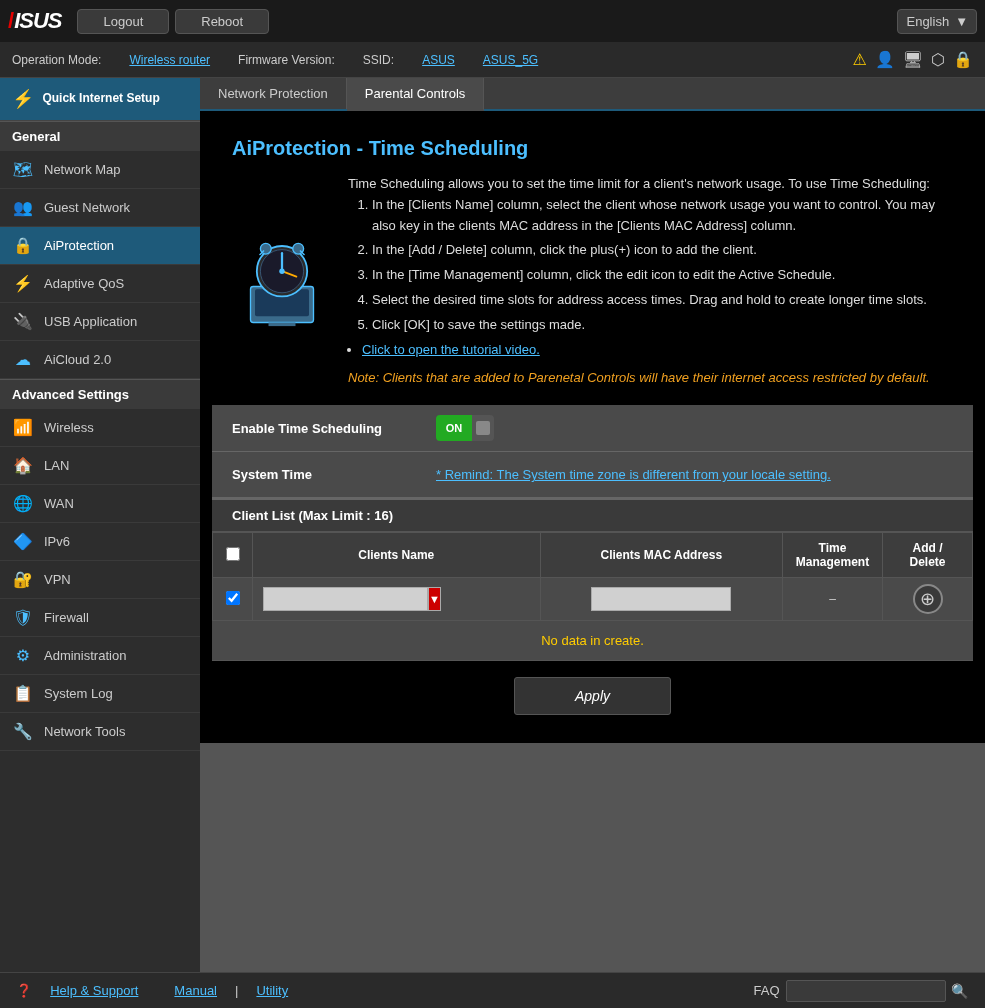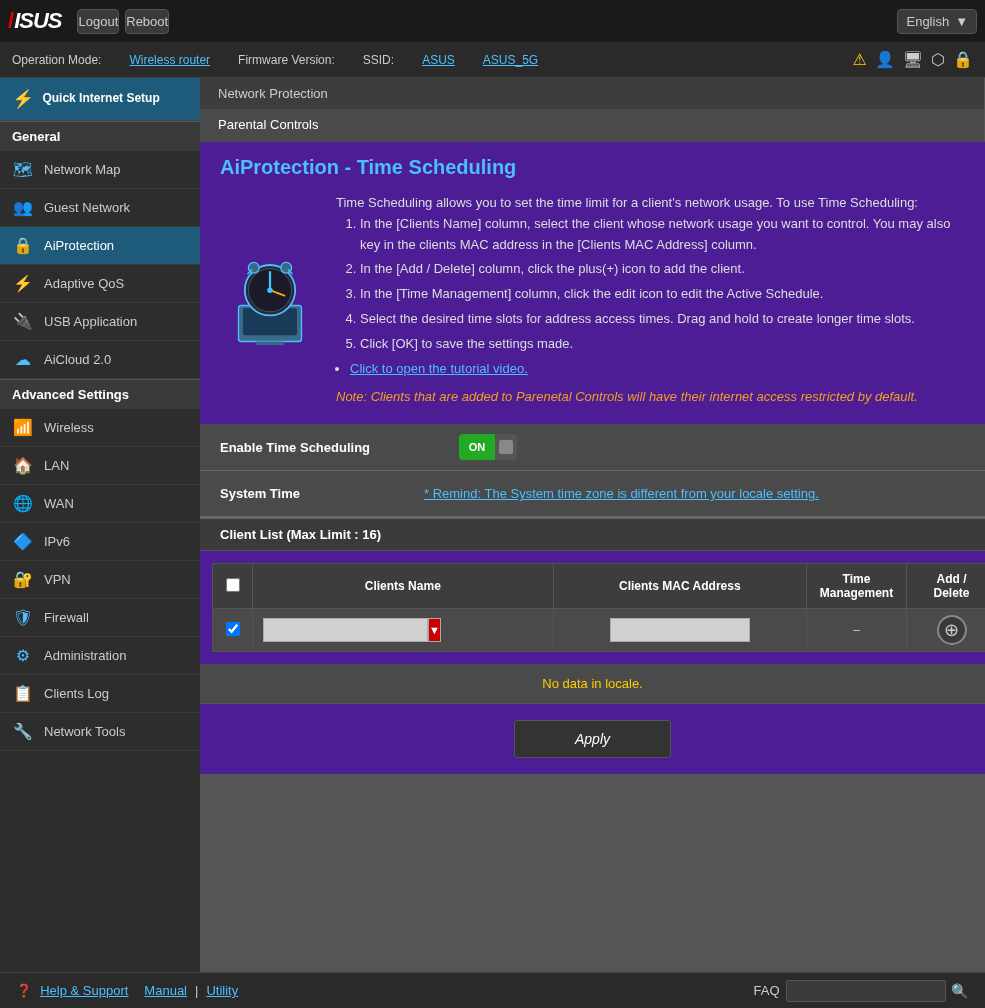--- a/index.html
+++ b/index.html
@@ -3,21 +3,21 @@
   <meta charset="utf-8">
   <style>
     * { margin: 0; padding: 0; box-sizing: border-box; }
     body { width: 985px; height: 1008px; font-family: Arial, sans-serif; background: #4a4a4a; overflow: hidden; }
 
     
     .top-bar { display: flex; align-items: center; background: #1a1a1a; height: 42px; padding: 0 8px; gap: 6px; }
     .logo { display: flex; align-items: center; margin-right: 10px; }
     .logo-text { color: #fff; font-size: 22px; font-weight: 900; font-style: italic; letter-spacing: -1px; }
     .logo-slash { color: #e60000; font-size: 22px; font-weight: 900; }
-    .top-btn { background: #3a3a3a; color: #ccc; border: 1px solid #555; border-radius: 4px; padding: 4px 0; font-size: 13px; cursor: pointer; }
+    .top-btn { background: #3a3a3a; color: #ccc; border: 1px solid #555; border-radius: 4px; padding: 4px 25px; font-size: 13px; cursor: pointer; }
     .top-spacer { flex: 1; }
     .lang-select { background: #3a3a3a; color: #ccc; border: 1px solid #555; border-radius: 4px; padding: 4px 8px; font-size: 13px; display: flex; align-items: center; gap: 6px; cursor: pointer; }
 
     
     .status-bar { background: #2a2a2a; height: 36px; display: flex; align-items: center; padding: 0 12px; font-size: 12px; color: #ccc; gap: 28px; border-bottom: 1px solid #444; }
     .status-bar a { color: #4cbfff; text-decoration: underline; }
     .status-icons { display: flex; gap: 8px; margin-left: auto; align-items: center; }
     .status-icon { font-size: 16px; color: #ccc; }
     .status-icon.yellow { color: #ffcc00; }
 
@@ -31,26 +31,26 @@
     .sidebar-quick-text { color: #fff; font-size: 12px; font-weight: bold; line-height: 1.3; }
     .sidebar-section { background: #3a3a3a; color: #fff; font-size: 13px; font-weight: bold; padding: 7px 12px; border-top: 1px solid #555; }
     .sidebar-item { display: flex; align-items: center; gap: 10px; padding: 9px 12px; cursor: pointer; border-bottom: 1px solid #3a3a3a; color: #ccc; font-size: 13px; }
     .sidebar-item.active { background: #1e5a7a; color: #fff; }
     .sidebar-item-icon { font-size: 16px; color: #4cbfff; width: 22px; text-align: center; }
 
     
     .content { flex: 1; background: #555; overflow-y: auto; }
 
     
-    .tab-bar { background: #3d3d3d; display: flex; border-bottom: 2px solid #1e5a7a; flex-direction: column; }
+    .tab-bar { background: #3d3d3d; display: flex; border-bottom: 2px solid #1e5a7a; }
     .tab { padding: 8px 18px; font-size: 13px; color: #ccc; cursor: pointer; border-right: 1px solid #555; }
     .tab.active { background: #4a4a4a; color: #fff; border-bottom: 2px solid #4a4a4a; margin-bottom: -2px; }
 
     
-    .content-area { padding: 0; background: #4c1d95; }
+    .content-area { padding: 12px; background: #000000; }
     .content-header { display: flex; align-items: center; justify-content: space-between; padding: 14px 20px; }
     .content-title { font-size: 20px; color: #4cbfff; font-weight: bold; }
     .header-btns { display: flex; gap: 2px; }
     .header-btn { background: #555; color: #ccc; border: 1px solid #666; padding: 5px 14px; font-size: 12px; cursor: pointer; }
     .header-btn.active { background: #1e5a7a; color: #fff; border-color: #1e5a7a; }
 
     
     .info-section { display: flex; gap: 16px; padding: 0 20px 16px; }
     .info-image { width: 100px; flex-shrink: 0; display: flex; align-items: center; justify-content: center; }
     .info-text { font-size: 13px; color: #ddd; line-height: 1.6; }
@@ -60,53 +60,53 @@
     .info-text a { color: #4cbfff; text-decoration: underline; }
     .info-note { color: #f0a020; font-style: italic; font-size: 13px; margin-top: 8px; }
 
     
     .form-section { background: #4a4a4a; margin: 0 0 0 0; }
     .form-row { display: flex; align-items: center; padding: 10px 20px; border-bottom: 1px solid #666; min-height: 46px; }
     .form-label { width: 204px; color: #fff; font-size: 13px; font-weight: bold; flex-shrink: 0; }
     .form-value { flex: 1; font-size: 13px; color: #fff; }
 
     
-    .toggle-container { display: flex; width: 58px; height: 26px; border-radius: 4px; overflow: hidden; cursor: pointer; margin-left: 35px; }
+    .toggle-container { display: flex; width: 58px; height: 26px; border-radius: 4px; overflow: hidden; cursor: pointer; }
     .toggle-on { background: #22aa22; color: #fff; font-size: 11px; font-weight: bold; padding: 0 6px; height: 100%; display: flex; align-items: center; flex: 1; justify-content: center; }
     .toggle-off { background: #555; width: 22px; height: 100%; display: flex; align-items: center; justify-content: center; }
     .toggle-knob { width: 14px; height: 14px; background: #888; border-radius: 2px; }
 
     
     .system-time-val { color: #fff; font-size: 14px; font-weight: bold; }
     .system-time-note { color: #4cbfff; font-size: 13px; text-decoration: underline; cursor: pointer; }
 
     
     .client-list-header { background: #3a3a3a; color: #fff; font-size: 13px; font-weight: bold; padding: 8px 20px; border-top: 2px solid #666; border-bottom: 1px solid #555; }
-    .client-table { width: 100%; border-collapse: collapse; margin: 12px; }
+    .client-table { width: 100%; border-collapse: collapse; margin: 0; }
     .client-table th { background: #3d3d3d; color: #fff; font-size: 12px; padding: 8px 10px; text-align: center; border: 1px solid #555; }
     .client-table td { background: #4a4a4a; color: #ccc; font-size: 12px; padding: 6px 10px; text-align: center; border: 1px solid #555; }
     .client-table-wrap { padding: 0 0; }
     .no-data { text-align: center; color: #ffcc00; font-size: 13px; padding: 12px; background: #4a4a4a; border-bottom: 1px solid #555; }
 
     
     .dropdown-input { display: flex; align-items: center; width: 170px; }
     .dropdown-input input { flex: 1; background: #d0d0d0; border: 1px solid #aaa; height: 24px; font-size: 12px; padding: 0 4px; }
     .dropdown-input .dd-arrow { background: #c00; border: 1px solid #aaa; height: 24px; width: 20px; display: flex; align-items: center; justify-content: center; cursor: pointer; color: #fff; font-size: 11px; }
 
     .mac-input { background: #d0d0d0; border: 1px solid #aaa; height: 24px; width: 140px; font-size: 12px; padding: 0 4px; }
 
     .add-btn { width: 30px; height: 30px; border-radius: 50%; border: 2px solid #888; background: #3a3a3a; color: #ccc; font-size: 18px; cursor: pointer; display: flex; align-items: center; justify-content: center; }
 
     
     .apply-area { padding: 16px 20px; text-align: center; }
     .apply-btn { background: #333; color: #fff; border: 1px solid #555; padding: 10px 60px; font-size: 14px; cursor: pointer; border-radius: 3px; font-style: italic; }
 
     
     .bottom-bar { background: #2a2a2a; height: 36px; display: flex; align-items: center; padding: 0 16px; font-size: 13px; color: #ccc; border-top: 1px solid #444; }
-    .bottom-bar a { color: #4cbfff; text-decoration: underline; margin: 0 8px; }
+    .bottom-bar a { color: #4cbfff; text-decoration: underline; margin: 0 18px; }
     .bottom-search { margin-left: auto; display: flex; align-items: center; gap: 6px; }
     .bottom-search input { background: #3a3a3a; border: 1px solid #555; color: #ccc; padding: 3px 8px; font-size: 12px; width: 160px; border-radius: 2px; }
     .bottom-search-icon { color: #888; font-size: 14px; cursor: pointer; }
 
     
     .clock-svg { width: 90px; height: 90px; }
 
     
     input[type="checkbox"] { width: 14px; height: 14px; cursor: pointer; }
   </style>
@@ -202,21 +202,21 @@
     <div class="sidebar-item">
       <span class="sidebar-item-icon">🛡</span>
       <span>Firewall</span>
     </div>
     <div class="sidebar-item">
       <span class="sidebar-item-icon">⚙</span>
       <span>Administration</span>
     </div>
     <div class="sidebar-item">
       <span class="sidebar-item-icon">📋</span>
-      <span>Clients Log</span>
+      <span>System Log</span>
     </div>
     <div class="sidebar-item">
       <span class="sidebar-item-icon">🔧</span>
       <span>Network Tools</span>
     </div>
   </div>
 
   <div class="content">
 
     <div class="tab-bar">
@@ -318,21 +318,21 @@
               </td>
               <td>–</td>
               <td>
                 <div style="display:flex;justify-content:center;">
                   <div class="add-btn">⊕</div>
                 </div>
               </td>
             </tr>
           </tbody>
         </table>
-        <div class="no-data">No data in locale.</div>
+        <div class="no-data">No data in create.</div>
       </div>
 
       <div class="apply-area">
         <button class="apply-btn">Apply</button>
       </div>
     </div>
   </div>
 </div>
 
 <div class="bottom-bar">

